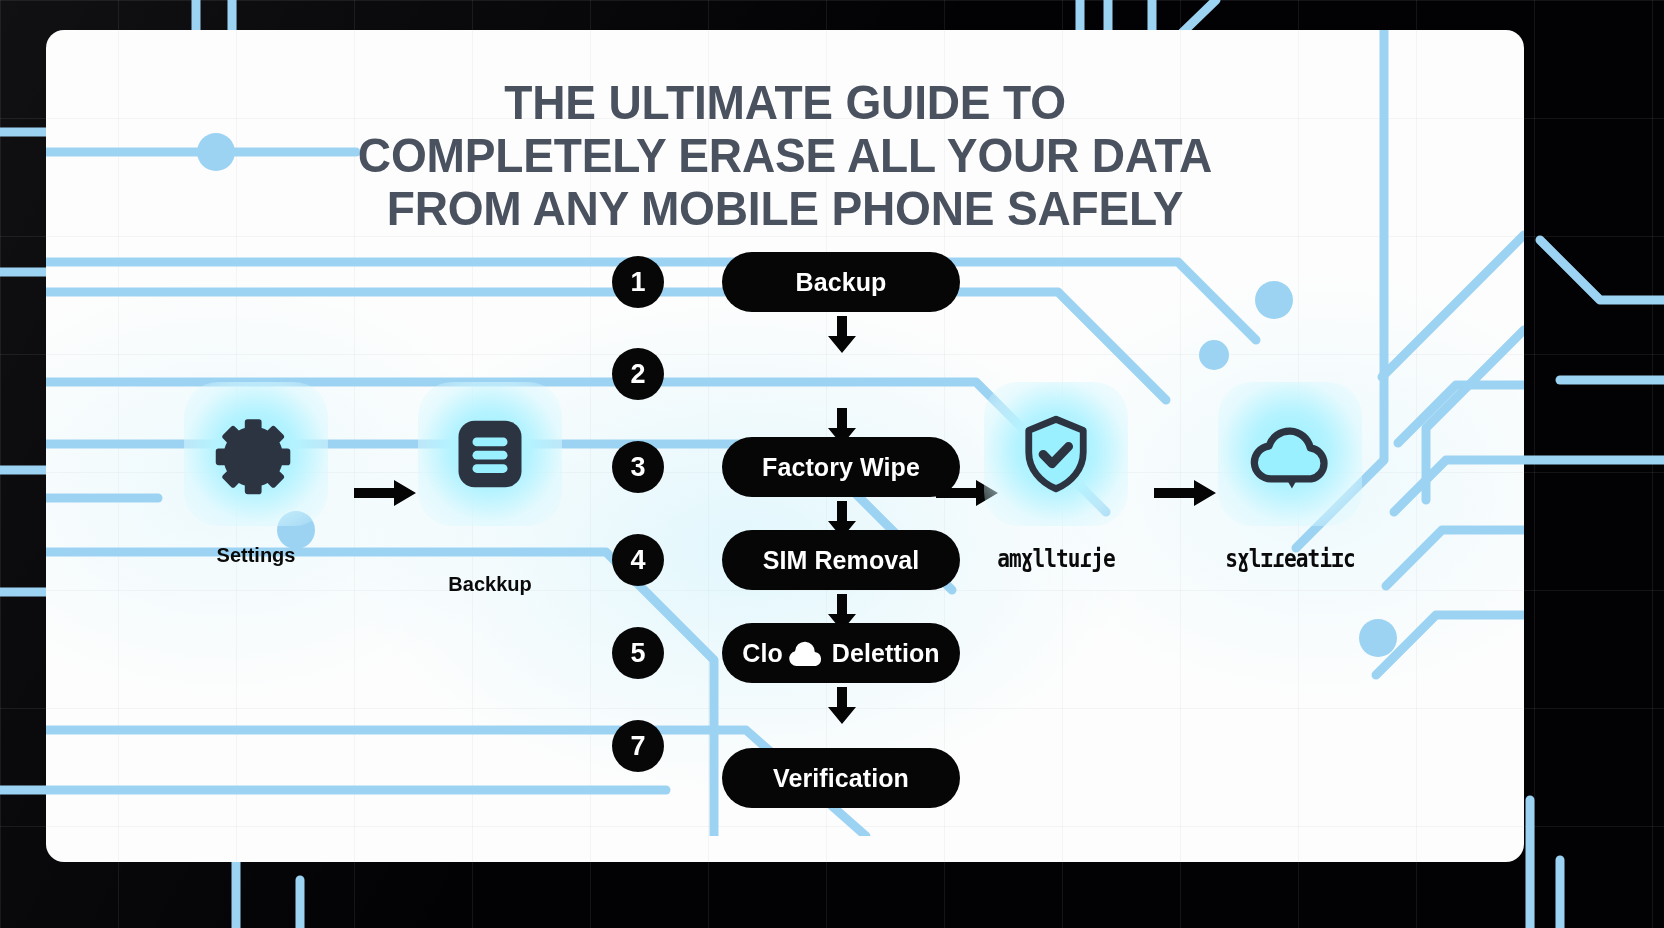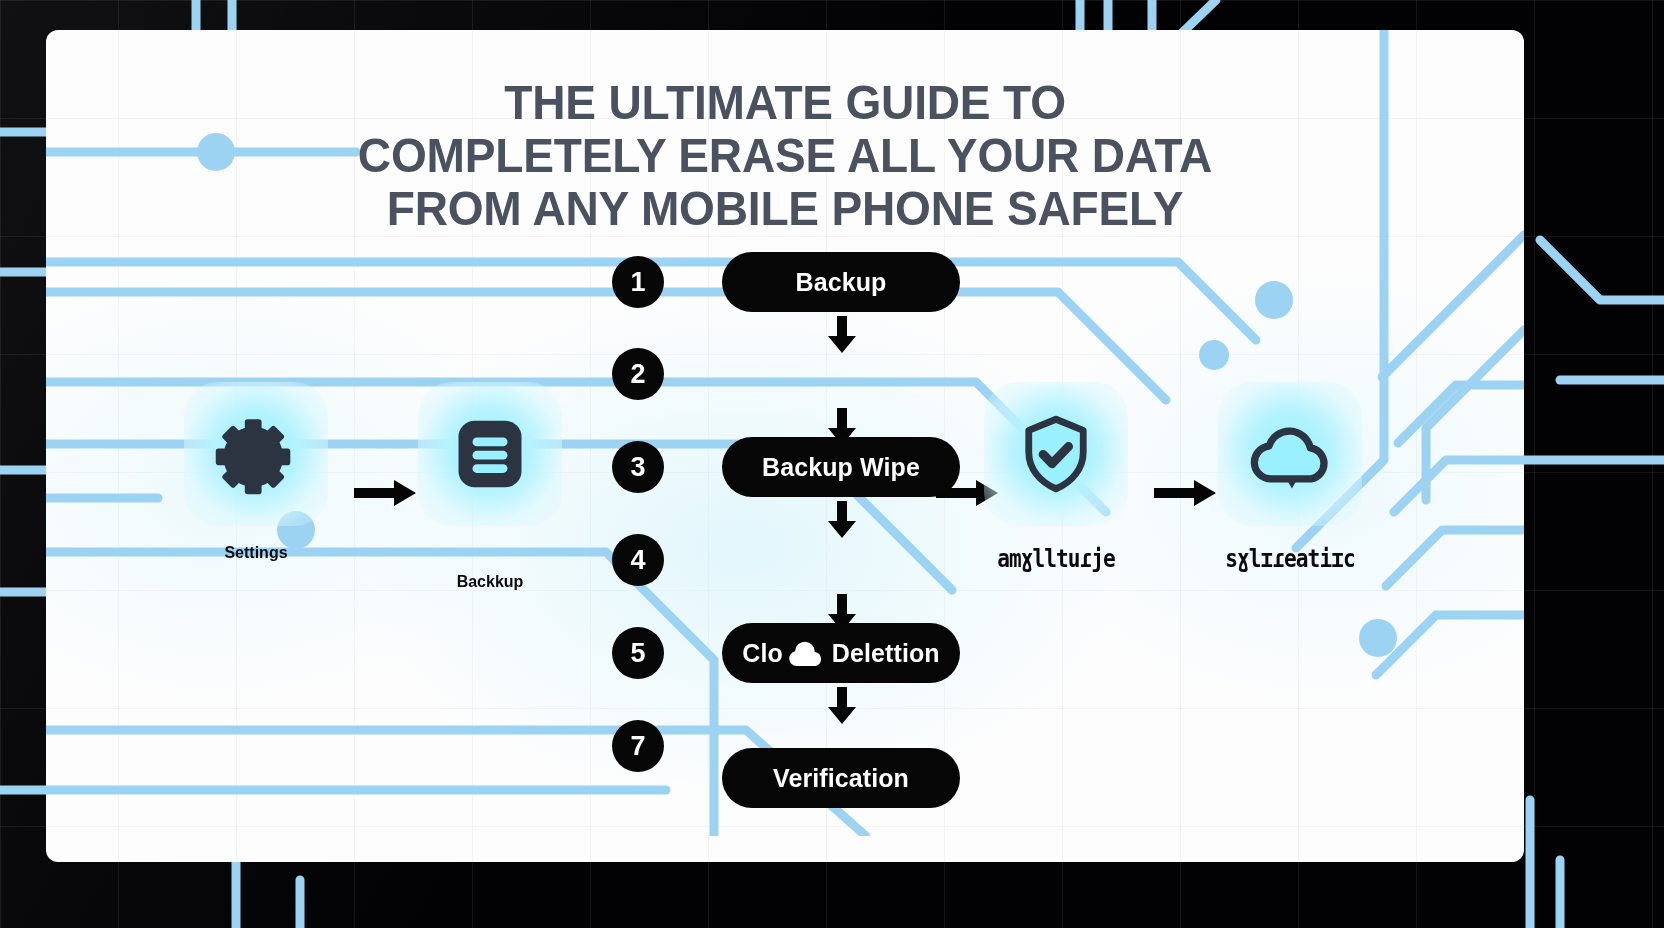--- a/index.html
+++ b/index.html
@@ -21,21 +21,21 @@
   }
   #bg-sheen{
     position:absolute;inset:0;
     background:linear-gradient(120deg, rgba(255,255,255,.06) 0%, rgba(255,255,255,0) 45%);
   }
   #circuit-back,#circuit-front{position:absolute;inset:0;}
 
   
   #card{
     position:absolute;left:46px;top:30px;width:1478px;height:832px;
-    background:#fdfdfd;border-radius:12px;overflow:hidden;
+    background:#fdfdfd;border-radius:18px;overflow:hidden;
   }
   #card-grid{
     position:absolute;inset:0;
     background-image:
       linear-gradient(to right, rgba(0,0,0,.035) 1px, transparent 1px),
       linear-gradient(to bottom, rgba(0,0,0,.035) 1px, transparent 1px);
     background-size:118px 118px;
     background-position:-46px -30px;
   }
   #card-tint{
@@ -61,21 +61,21 @@
 
   
   .icon-tile{
     position:absolute;width:144px;height:144px;border-radius:34px;
     background:radial-gradient(circle at 50% 48%, #9af0ff 0%, #b4f3ff 38%, rgba(214,248,255,.55) 68%, rgba(236,252,255,0) 100%);
     display:flex;align-items:center;justify-content:center;
   }
   .icon-tile svg{position:relative;z-index:2;}
   .icon-caption{
     position:absolute;width:220px;text-align:center;
-    font-size:16px;font-weight:bold;color:#0a0a0a;
+    font-size:20px;font-weight:bold;color:#0a0a0a;
     top:514px;
   }
   .icon-caption.garbled{
     font-family:"DejaVu Sans Mono", monospace;
     font-weight:bold;font-size:22px;
     transform:scaleY(1.12) scaleX(.96);
     letter-spacing:-1px;
   }
   .rail-arrow{position:absolute;top:446px;}
 
@@ -229,29 +229,32 @@
 
   <div class="step-num" style="left:566px;top:318px;">2</div>
   <div class="flow-arrow" style="top:378px;">
     <svg width="34" height="38" viewBox="0 0 34 38">
       <path fill="#050505" d="M12 0h10v20h9L17 37 3 20h9z"></path>
     </svg>
   </div>
 
   <div class="step-num" style="left:566px;top:411px;">3</div>
   <div class="step-pill" style="top:407px;">
-    <span>Backup Wipe</span>
+    <span>Factory Wipe</span>
   </div>
   <div class="flow-arrow" style="top:471px;">
     <svg width="34" height="38" viewBox="0 0 34 38">
       <path fill="#050505" d="M12 0h10v20h9L17 37 3 20h9z"></path>
     </svg>
   </div>
 
   <div class="step-num" style="left:566px;top:504px;">4</div>
+  <div class="step-pill" style="top:500px;">
+    <span>SIM Removal</span>
+  </div>
   <div class="flow-arrow" style="top:564px;">
     <svg width="34" height="38" viewBox="0 0 34 38">
       <path fill="#050505" d="M12 0h10v20h9L17 37 3 20h9z"></path>
     </svg>
   </div>
 
   <div class="step-num" style="left:566px;top:597px;">5</div>
   <div class="step-pill" style="top:593px;align-items:center;">
     <span>Clo</span>
     <svg width="42" height="30" viewBox="0 0 42 30" style="margin:4px 3px 0 0;">

